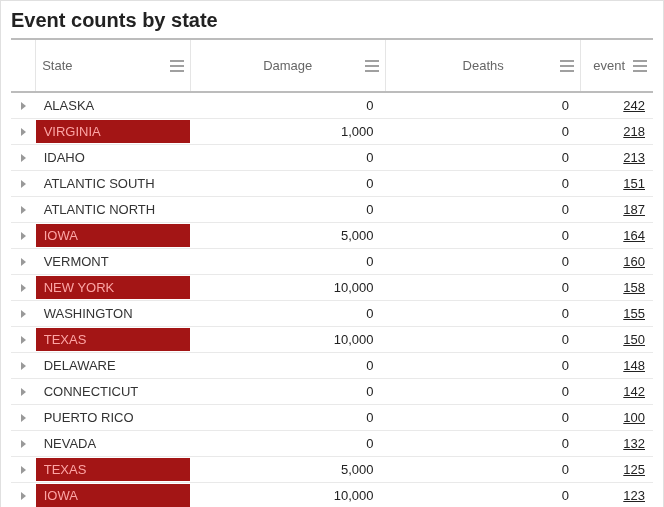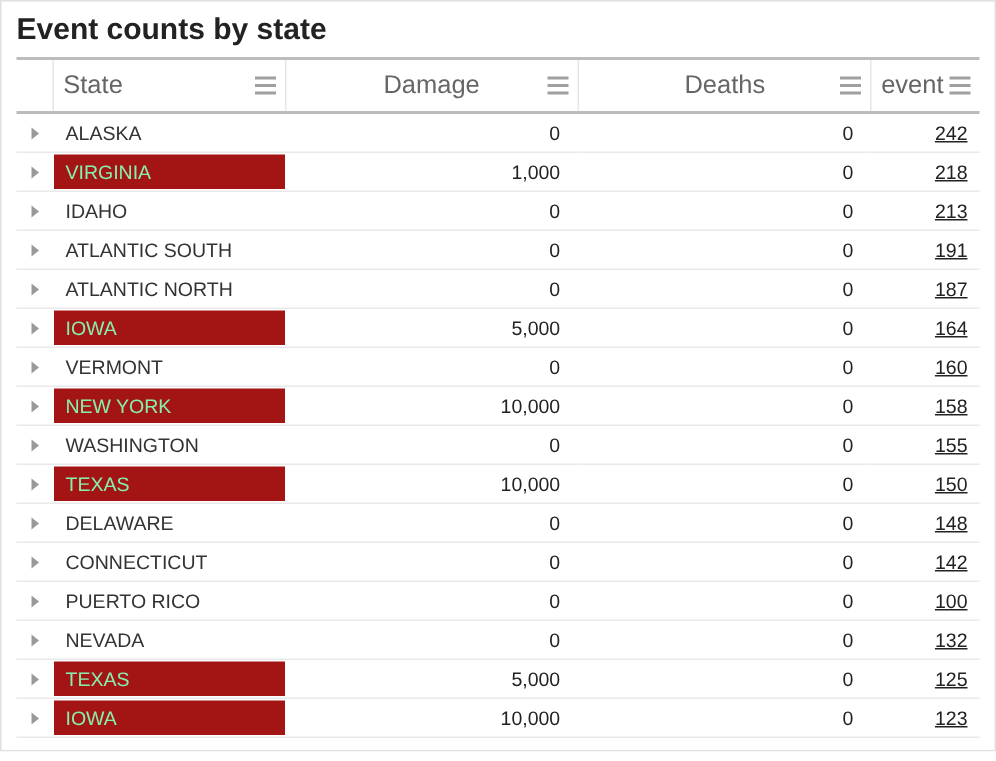--- a/index.html
+++ b/index.html
@@ -29,34 +29,34 @@
     table-layout: fixed;
   }
   thead tr {
     border-top: 2px solid #bcbcbc;
     border-bottom: 2px solid #bcbcbc;
   }
   th {
     text-align: left;
     font-weight: 400;
     color: #666;
-    font-size: 17px;
-    padding: 7px 6px;
+    font-size: 13px;
+    padding: 18px 6px;
     position: relative;
     border-right: 1px solid #e5e5e5;
   }
   th:first-child { border-left: none; }
   th:last-child { border-right: none; }
   .col-expand { width: 24px; }
   .col-state  { width: 150px; }
   .col-damage { width: 190px; }
   .col-deaths { width: 190px; }
   .col-event  { width: 70px; text-align: right;}
   .th-damage, .th-deaths { text-align: center; }
-  .th-event { text-align: left; padding-right: 22px; }
+  .th-event { text-align: center; padding-right: 22px; }
   .burger {
     position: absolute;
     right: 6px;
     top: 50%;
     transform: translateY(-50%);
     width: 14px;
     height: 12px;
     display: inline-flex;
     flex-direction: column;
     justify-content: space-between;
@@ -91,21 +91,21 @@
   td.state-cell { padding: 0; }
   .state-inner {
     padding: 4px 8px;
     height: 100%;
     display: flex;
     align-items: center;
     font-size: 13px;
   }
   .state-inner.hl {
     background: #a31515;
-    color: #86efac;
+    color: #fca5a5;
     font-weight: 400;
   }
   td.num {
     text-align: right;
     color: #222;
     padding-right: 12px;
   }
   td.num-damage { padding-right: 12px; }
   td.num-event  { padding-right: 8px; text-decoration: underline; }
 </style>
@@ -188,21 +188,21 @@
             <td class="num">0</td>
             <td class="num num-event">213</td>
           </tr>
           <tr>
             <td class="expand-cell"><span class="chev"></span></td>
             <td class="state-cell">
               <div class="state-inner">ATLANTIC SOUTH</div>
             </td>
             <td class="num num-damage">0</td>
             <td class="num">0</td>
-            <td class="num num-event">191</td>
+            <td class="num num-event">151</td>
           </tr>
           <tr>
             <td class="expand-cell"><span class="chev"></span></td>
             <td class="state-cell">
               <div class="state-inner">ATLANTIC NORTH</div>
             </td>
             <td class="num num-damage">0</td>
             <td class="num">0</td>
             <td class="num num-event">187</td>
           </tr>

